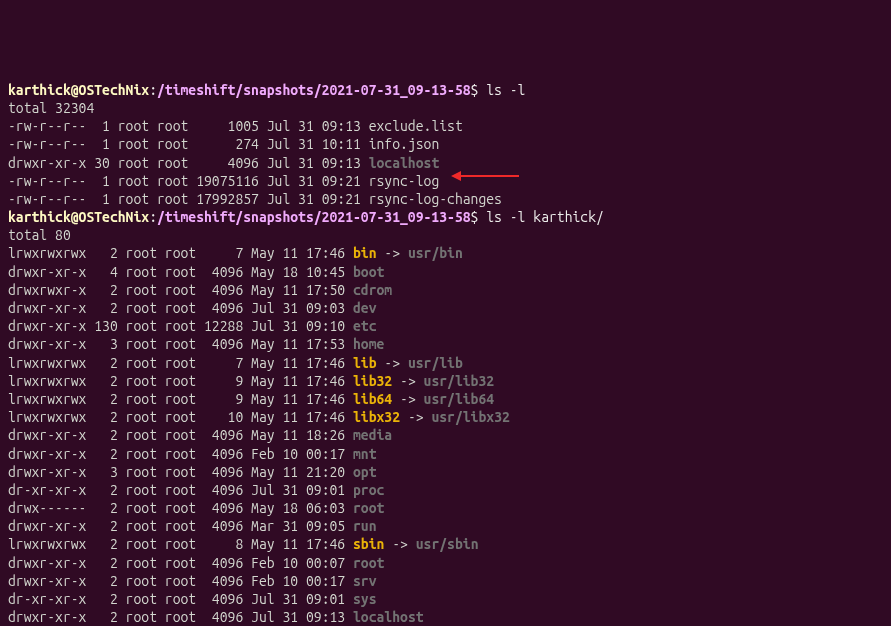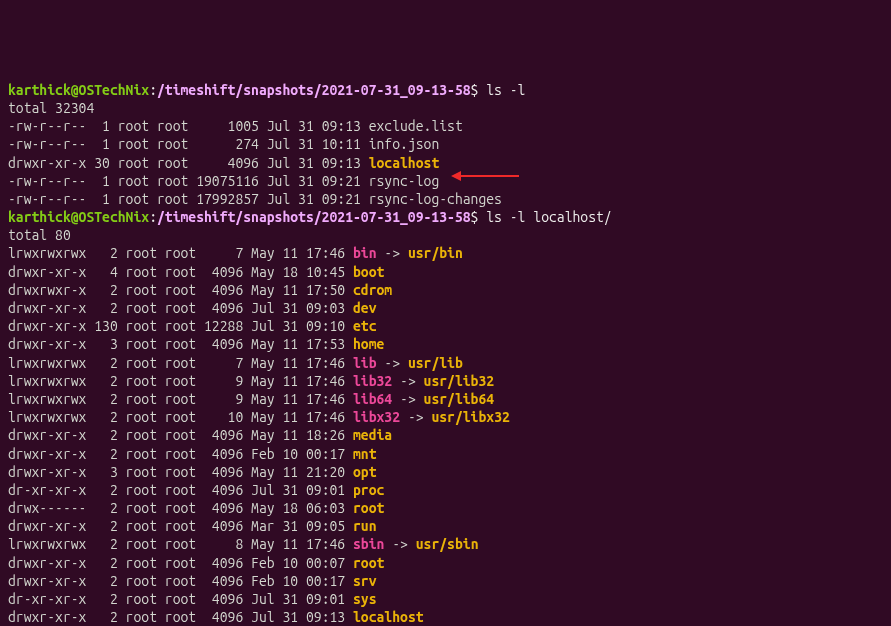--- a/index.html
+++ b/index.html
@@ -8,25 +8,25 @@
       font-family: 'Ubuntu Mono', 'Consolas', 'Monaco', monospace;
       font-size: 14px;
       line-height: 1.3;
       color: #d3d7cf;
       padding: 8px;
       width: 891px;
       height: 626px;
       overflow: hidden;
       white-space: pre;
     }
-    .user { color: #84cc16; font-weight: bold; }
+    .user { color: #fef9c3; font-weight: bold; }
     .path { color: #f0abfc; font-weight: bold; }
     .white { color: #eeeeec; }
-    .dir { color: #eab308; font-weight: bold; }
-    .link { color: #ec4899; font-weight: bold; }
+    .dir { color: #737373; font-weight: bold; }
+    .link { color: #eab308; font-weight: bold; }
     .arrow-wrap { position: relative; display: inline-block; }
     .arrow {
       position: absolute;
       left: 20px;
       top: 7px;
       width: 60px;
       height: 2px;
       background: #ef2929;
     }
     .arrow::before {
@@ -44,21 +44,21 @@
 
 
 
 <div><span><span class="user">karthick@OSTechNix</span><span class="white">:</span><span class="path">/timeshift/snapshots/2021-07-31_09-13-58</span><span class="white">$</span><span class="white"> ls -l</span></span>
 <span>total 32304</span>
 <span id="list1"><span><span>-rw-r--r--</span><span>  1</span><span> root</span><span> root</span><span>     1005</span><span> Jul 31 09:13 </span><span>exclude.list</span></span>
 <span><span>-rw-r--r--</span><span>  1</span><span> root</span><span> root</span><span>      274</span><span> Jul 31 10:11 </span><span>info.json</span></span>
 <span><span>drwxr-xr-x</span><span> 30</span><span> root</span><span> root</span><span>     4096</span><span> Jul 31 09:13 </span><span class="dir">localhost</span><span class="arrow-wrap"><span class="arrow"></span></span></span>
 <span><span>-rw-r--r--</span><span>  1</span><span> root</span><span> root</span><span> 19075116</span><span> Jul 31 09:21 </span><span>rsync-log</span></span>
 <span><span>-rw-r--r--</span><span>  1</span><span> root</span><span> root</span><span> 17992857</span><span> Jul 31 09:21 </span><span>rsync-log-changes</span></span>
-</span><span><span class="user">karthick@OSTechNix</span><span class="white">:</span><span class="path">/timeshift/snapshots/2021-07-31_09-13-58</span><span class="white">$</span><span class="white"> ls -l localhost/</span></span>
+</span><span><span class="user">karthick@OSTechNix</span><span class="white">:</span><span class="path">/timeshift/snapshots/2021-07-31_09-13-58</span><span class="white">$</span><span class="white"> ls -l karthick/</span></span>
 <span>total 80</span>
 <span id="list2"><span><span>lrwxrwxrwx</span><span>   2</span><span> root</span><span> root</span><span>     7</span><span> May 11 17:46 </span><span class="link">bin</span><span> -&gt; </span><span class="dir">usr/bin</span></span>
 <span><span>drwxr-xr-x</span><span>   4</span><span> root</span><span> root</span><span>  4096</span><span> May 18 10:45 </span><span class="dir">boot</span></span>
 <span><span>drwxrwxr-x</span><span>   2</span><span> root</span><span> root</span><span>  4096</span><span> May 11 17:50 </span><span class="dir">cdrom</span></span>
 <span><span>drwxr-xr-x</span><span>   2</span><span> root</span><span> root</span><span>  4096</span><span> Jul 31 09:03 </span><span class="dir">dev</span></span>
 <span><span>drwxr-xr-x</span><span> 130</span><span> root</span><span> root</span><span> 12288</span><span> Jul 31 09:10 </span><span class="dir">etc</span></span>
 <span><span>drwxr-xr-x</span><span>   3</span><span> root</span><span> root</span><span>  4096</span><span> May 11 17:53 </span><span class="dir">home</span></span>
 <span><span>lrwxrwxrwx</span><span>   2</span><span> root</span><span> root</span><span>     7</span><span> May 11 17:46 </span><span class="link">lib</span><span> -&gt; </span><span class="dir">usr/lib</span></span>
 <span><span>lrwxrwxrwx</span><span>   2</span><span> root</span><span> root</span><span>     9</span><span> May 11 17:46 </span><span class="link">lib32</span><span> -&gt; </span><span class="dir">usr/lib32</span></span>
 <span><span>lrwxrwxrwx</span><span>   2</span><span> root</span><span> root</span><span>     9</span><span> May 11 17:46 </span><span class="link">lib64</span><span> -&gt; </span><span class="dir">usr/lib64</span></span>

